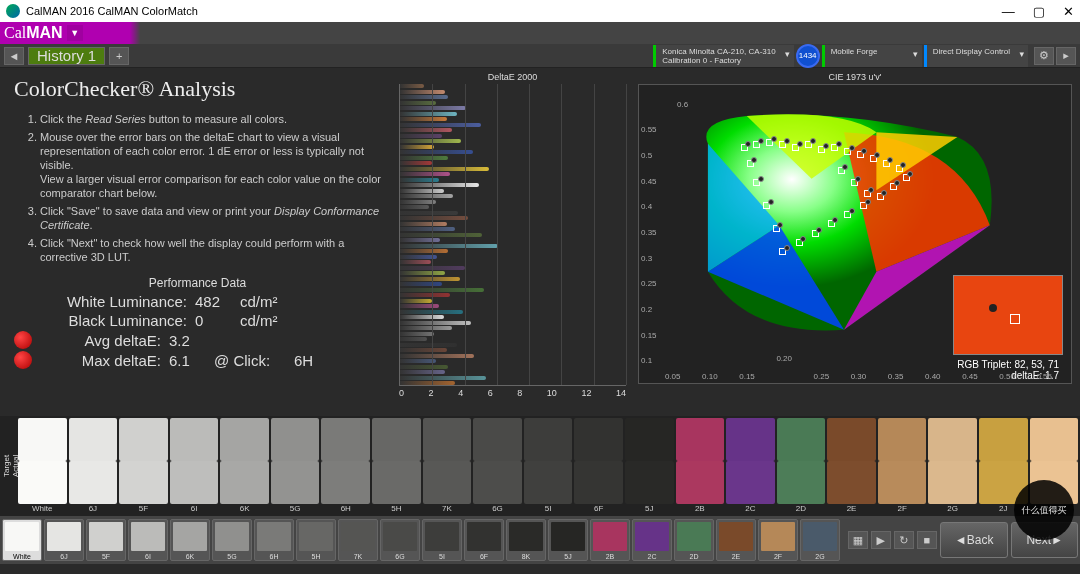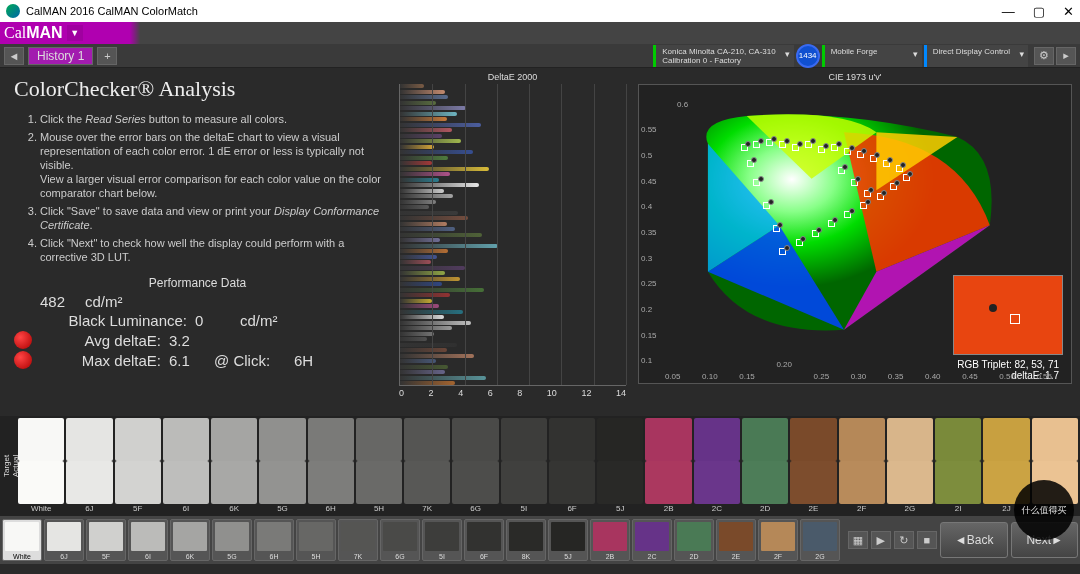--- a/index.html
+++ b/index.html
@@ -7,21 +7,21 @@
 .titlebar{background:#fff;height:22px;display:flex;align-items:center;padding:0 6px;color:#000;font-size:11px}
 .titlebar .icon{width:14px;height:14px;border-radius:50%;background:linear-gradient(135deg,#0a5,#06a);margin-right:6px}
 .winbtns{margin-left:auto;display:flex;gap:18px;font-size:13px}
 .winbtns span{cursor:pointer}
 .brandbar{height:22px;background:linear-gradient(90deg,#b000b0 0%,#b000b0 12%,#444 13%,#444 100%);display:flex;align-items:center;padding:0 4px}
 .brandbar .logo{font-family:Georgia,serif;font-size:16px;color:#fff}
 .brandbar .logo b{font-weight:bold}
 .brandbar .drop{width:16px;height:16px;background:#a000a0;margin-left:4px;display:flex;align-items:center;justify-content:center;color:#fff;font-size:9px}
 .topbar{height:24px;background:#3a3a3a;display:flex;align-items:center;padding:0 4px;gap:4px;border-bottom:1px solid #222}
 .sqbtn{width:20px;height:18px;background:#555;border:1px solid #666;display:flex;align-items:center;justify-content:center;color:#ccc;font-size:11px;cursor:pointer}
-.tab{height:18px;background:#a21caf;border:1px solid #666;padding:0 8px;display:flex;align-items:center;font-size:12px}
+.tab{height:18px;background:#4d7c0f;border:1px solid #666;padding:0 8px;display:flex;align-items:center;font-size:15px}
 .statusboxes{margin-left:auto;display:flex;gap:2px;align-items:center}
 .statusbox{height:22px;background:#444;border-left:3px solid #0c0;padding:2px 18px 2px 6px;font-size:8px;line-height:9px;position:relative;min-width:100px}
 .statusbox.blue{border-left-color:#08f}
 .statusbox::after{content:"▾";position:absolute;right:4px;top:5px;font-size:9px}
 .circle{width:24px;height:24px;border-radius:50%;background:#1050d0;color:#fff;display:flex;align-items:center;justify-content:center;font-size:8px;border:2px solid #3a6af0}
 .gearbtns{display:flex;gap:2px;margin-left:4px}
 .main{display:flex;height:348px;background:#2a2a2a}
 .leftcol{width:395px;padding:8px 14px}
 .leftcol h1{font-size:22px;font-family:Georgia,serif;font-weight:normal;color:#eee;margin-bottom:10px}
 .leftcol ol{padding-left:26px;font-size:11px;line-height:14px;color:#ccc}
@@ -109,20 +109,21 @@
     <ol id="steps">
         <li>Click the <em>Read Series</em> button to measure all colors.</li>
         <li>Mouse over the error bars on the deltaE chart to view a visual representation of each color error. 1 dE error or less is typically not visible.<br>View a larger visual error comparison for each color value on the color comparator chart below.</li>
         <li>Click "Save" to save data and view or print your <em>Display Conformance Certificate</em>.</li>
         <li>Click "Next" to check how well the display could perform with a corrective 3D LUT.</li>
       </ol>
     <div class="perf">
       <div class="hdr">Performance Data</div>
       <div class="row">
           <span class="spacer"></span>
+          <span class="lab">White Luminance:</span>
           <span class="val">482</span>
           <span class="unit">cd/m²</span>
         </div>
       <div class="row">
           <span class="spacer"></span>
           <span class="lab">Black Luminance:</span>
           <span class="val">0</span>
           <span class="unit">cd/m²</span>
         </div>
       <div class="row">
@@ -303,21 +304,21 @@
         <div class="sq"></div>
       </div>
       <div class="cieinfo">
         <div><span>RGB Triplet:</span> <span>82, 53, 71</span></div>
         <div><span>deltaE:</span> <span>1.7</span></div>
       </div>
       <div id="cieticks">
           <div class="cietick" style="bottom: 2px; left: 6%;">0.05</div>
           <div class="cietick" style="bottom: 2px; left: 14.6%;">0.10</div>
           <div class="cietick" style="bottom: 2px; left: 23.2%;">0.15</div>
-          <div class="cietick" style="bottom: 14px; left: 31.8%;">0.20</div>
+          <div class="cietick" style="bottom: 20px; left: 31.8%;">0.20</div>
           <div class="cietick" style="bottom: 2px; left: 40.4%;">0.25</div>
           <div class="cietick" style="bottom: 2px; left: 49%;">0.30</div>
           <div class="cietick" style="bottom: 2px; left: 57.6%;">0.35</div>
           <div class="cietick" style="bottom: 2px; left: 66.2%;">0.40</div>
           <div class="cietick" style="bottom: 2px; left: 74.8%;">0.45</div>
           <div class="cietick" style="bottom: 2px; left: 83.4%;">0.50</div>
           <div class="cietick" style="bottom: 2px; left: 92%;">0.55</div>
           <div class="cietick" style="left: 2px; bottom: 6%;">0.1</div>
           <div class="cietick" style="left: 2px; bottom: 14.6%;">0.15</div>
           <div class="cietick" style="left: 2px; bottom: 23.2%;">0.2</div>
@@ -429,25 +430,20 @@
         <div class="sw" style="background: rgb(181, 136, 88);"></div>
         <div class="sw" style="background: rgb(184, 139, 91);"></div>
         <div class="swlab">2F</div>
       </div>
       <div class="swcol">
         <div class="sw" style="background: rgb(216, 181, 138);"></div>
         <div class="sw" style="background: rgb(219, 184, 141);"></div>
         <div class="swlab">2G</div>
       </div>
       <div class="swcol">
-        <div class="sw" style="background: rgb(122, 138, 58);"></div>
-        <div class="sw" style="background: rgb(125, 141, 61);"></div>
-        <div class="swlab">2I</div>
-      </div>
-      <div class="swcol">
         <div class="sw" style="background: rgb(200, 160, 64);"></div>
         <div class="sw" style="background: rgb(203, 163, 67);"></div>
         <div class="swlab">2J</div>
       </div>
       <div class="swcol">
         <div class="sw" style="background: rgb(232, 192, 144);"></div>
         <div class="sw" style="background: rgb(235, 195, 147);"></div>
         <div class="swlab">2K</div>
       </div>
     </div>

